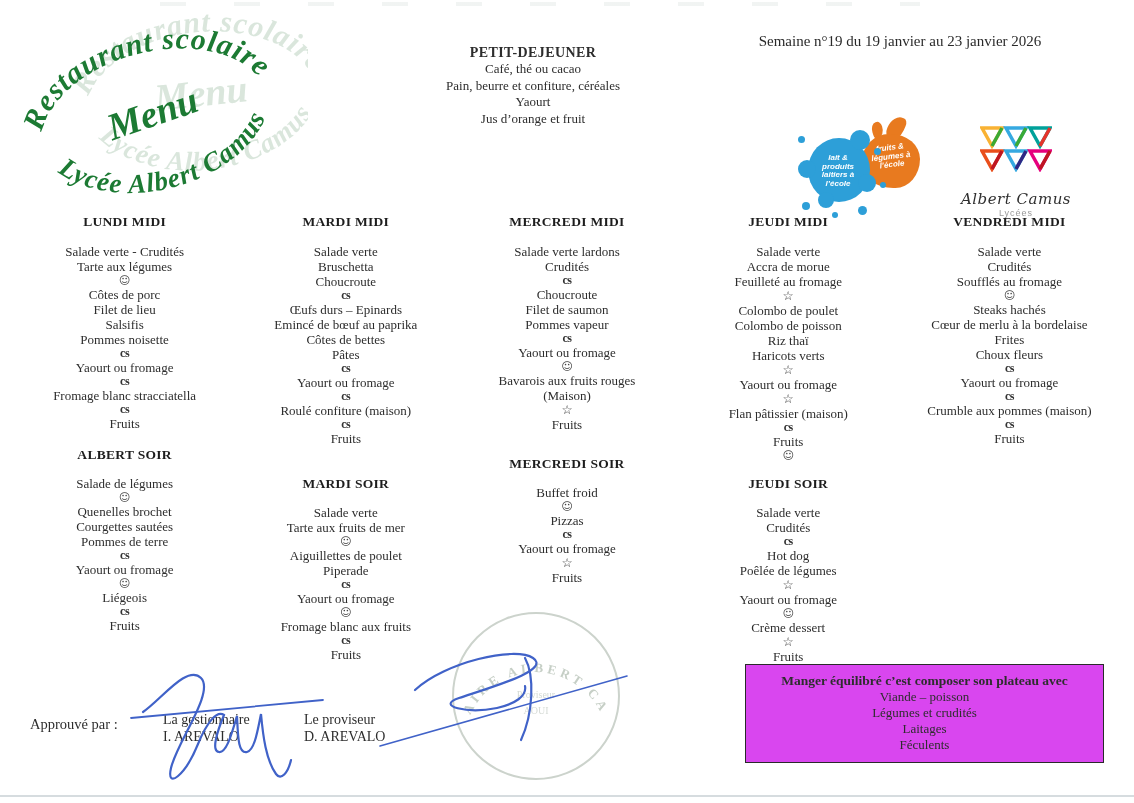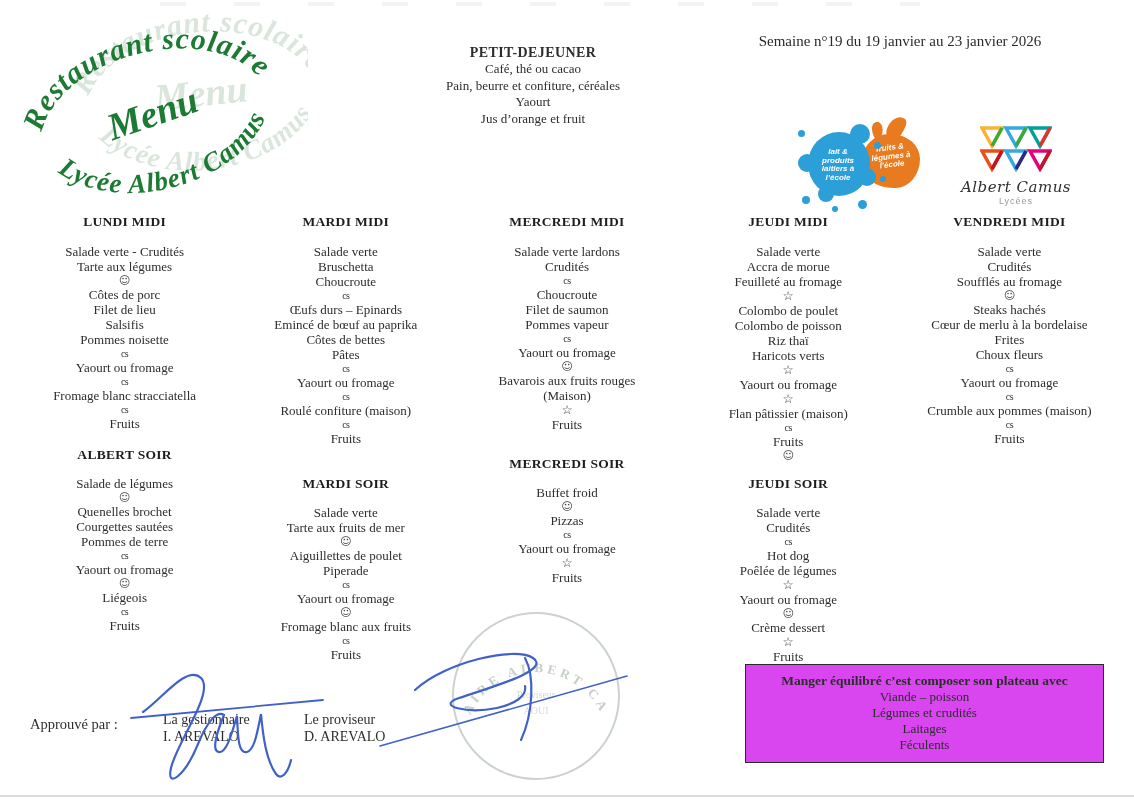--- a/index.html
+++ b/index.html
@@ -22,34 +22,34 @@
   
   .week{position:absolute;left:690px;top:33px;width:420px;text-align:center;font-size:15px;color:#2a2a2a;}
 
   
   .logo-fruits{position:absolute;left:856px;top:118px;width:78px;height:84px;z-index:1;}
   .apple{position:absolute;left:6px;top:16px;width:58px;height:54px;background:#e87a1f;border-radius:48% 52% 44% 56% / 52% 48% 56% 44%;}
   .leaf1{position:absolute;left:32px;top:-2px;width:16px;height:24px;background:#e87a1f;border-radius:70% 30% 60% 40%;transform:rotate(24deg);}
   .leaf2{position:absolute;left:16px;top:4px;width:11px;height:16px;background:#e87a1f;border-radius:60% 40% 70% 30%;transform:rotate(-18deg);}
   .fruits-text{position:absolute;left:12px;top:26px;width:46px;text-align:center;transform:rotate(-7deg);
     color:#fff;font-family:"Liberation Sans",sans-serif;font-style:italic;font-weight:bold;font-size:8px;line-height:8.5px;}
-  .logo-milk{position:absolute;left:796px;top:120px;width:94px;height:94px;z-index:2;}
+  .logo-milk{position:absolute;left:796px;top:126px;width:94px;height:94px;z-index:2;}
   .blob{position:absolute;background:#2d9fd8;border-radius:50%;}
   .milk-text{position:absolute;left:18px;top:28px;width:48px;text-align:center;
     color:#fff;font-family:"Liberation Sans",sans-serif;font-style:italic;font-weight:bold;font-size:8px;line-height:8.5px;}
   .logo-school{position:absolute;left:956px;top:126px;width:120px;text-align:center;}
-  .school-name{font-family:"DejaVu Serif",serif;font-style:italic;font-size:15px;color:#2f2f2f;letter-spacing:.5px;margin-top:2px;}
+  .school-name{font-family:"DejaVu Serif",serif;font-style:italic;font-size:15px;color:#2f2f2f;letter-spacing:.5px;margin-top:14px;}
   .school-sub{font-family:"Liberation Sans",sans-serif;font-size:9px;color:#9a9a9a;letter-spacing:1px;}
 
   
   .menu-grid{position:absolute;top:214px;left:14px;width:1106px;display:flex;}
   .col{flex:1;text-align:center;padding:0 3px;min-width:0;}
   .sec-title{font-weight:bold;font-size:13.5px;letter-spacing:.3px;color:#1d1d1d;margin-bottom:14px;white-space:nowrap;}
   .m-line{font-size:13px;line-height:15px;white-space:nowrap;}
-  .m-line.sep{font-size:10px;font-weight:normal;line-height:13px;letter-spacing:-.5px;color:#333;}
+  .m-line.sep{font-size:12px;font-weight:bold;line-height:13px;letter-spacing:-.5px;color:#333;}
   .m-line.smiley{font-family:"DejaVu Sans",sans-serif;font-size:11px;line-height:13px;color:#444;}
   .m-line.star{font-family:"DejaVu Sans",sans-serif;font-size:12.5px;line-height:14px;color:#333;}
   .col .section:nth-child(2){margin-top:16px;}
   .col:nth-child(2) .section:nth-child(2){margin-top:30px;}
   .col:nth-child(3) .section:nth-child(2){margin-top:24px;}
   .col:nth-child(4) .section:nth-child(2){margin-top:14px;}
   .col .section:nth-child(2) .sec-title{margin-bottom:13px;}
 
   
   .approved{position:absolute;left:30px;top:716px;font-size:14.5px;}

